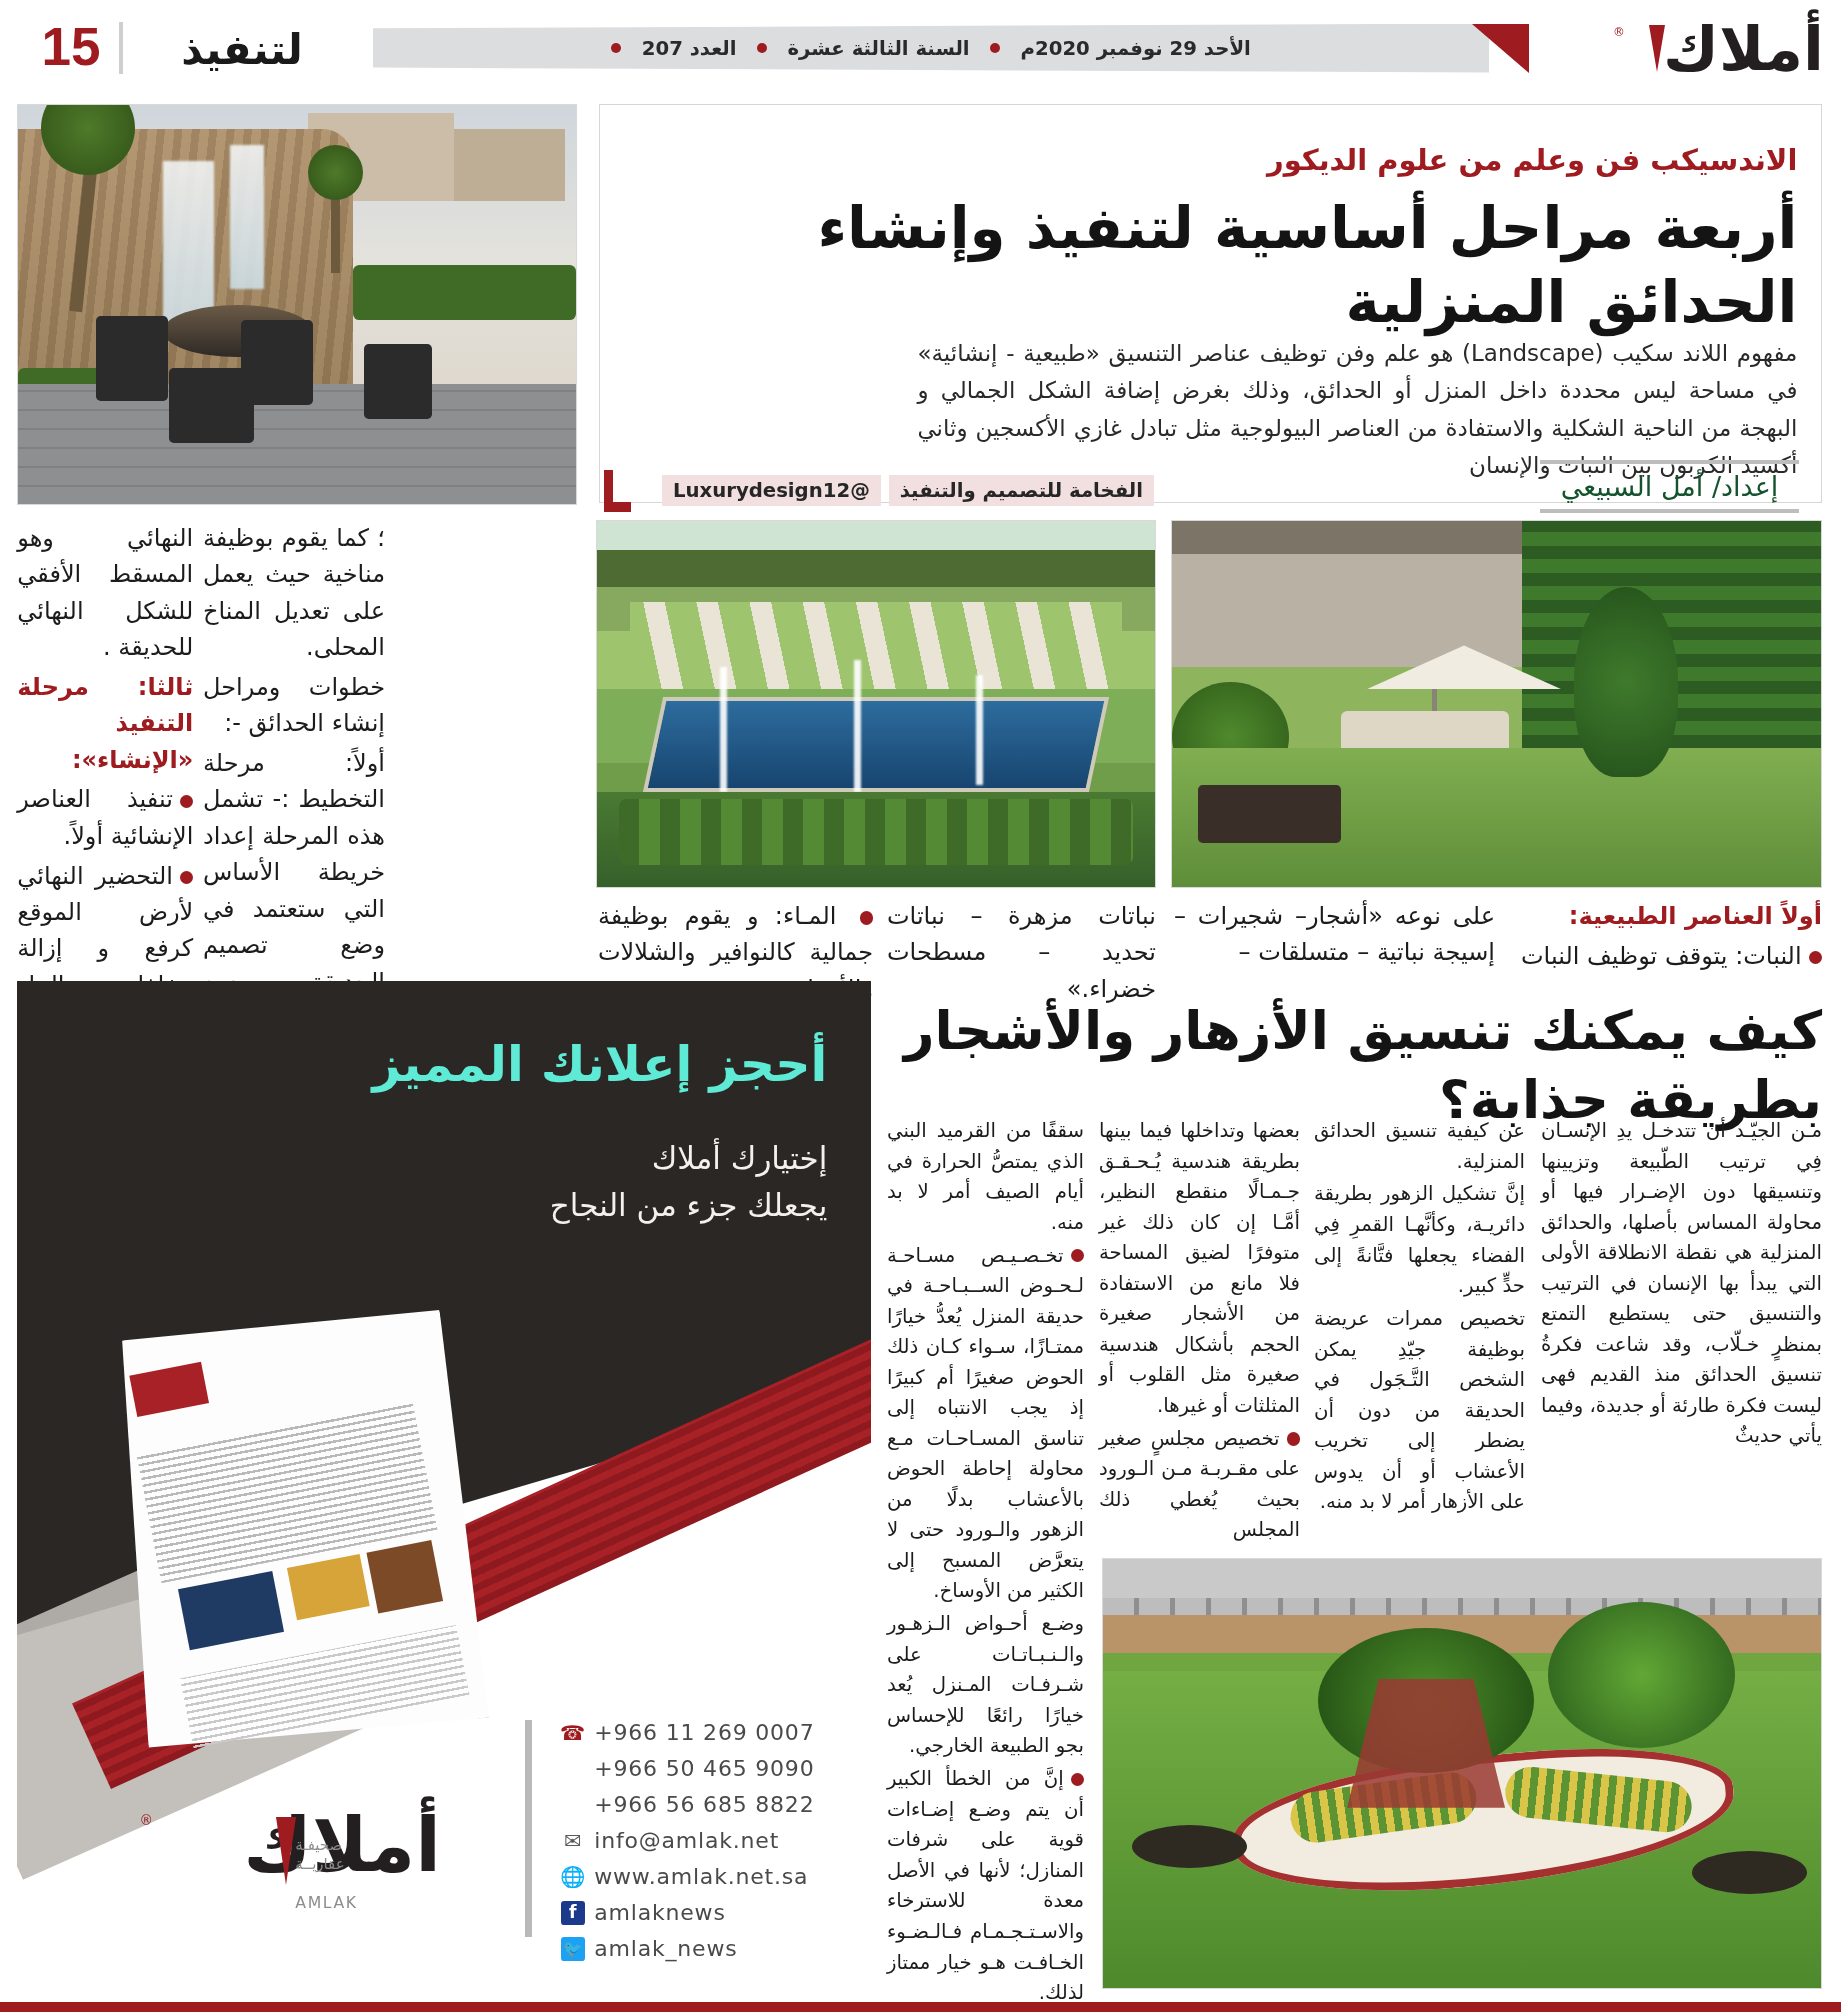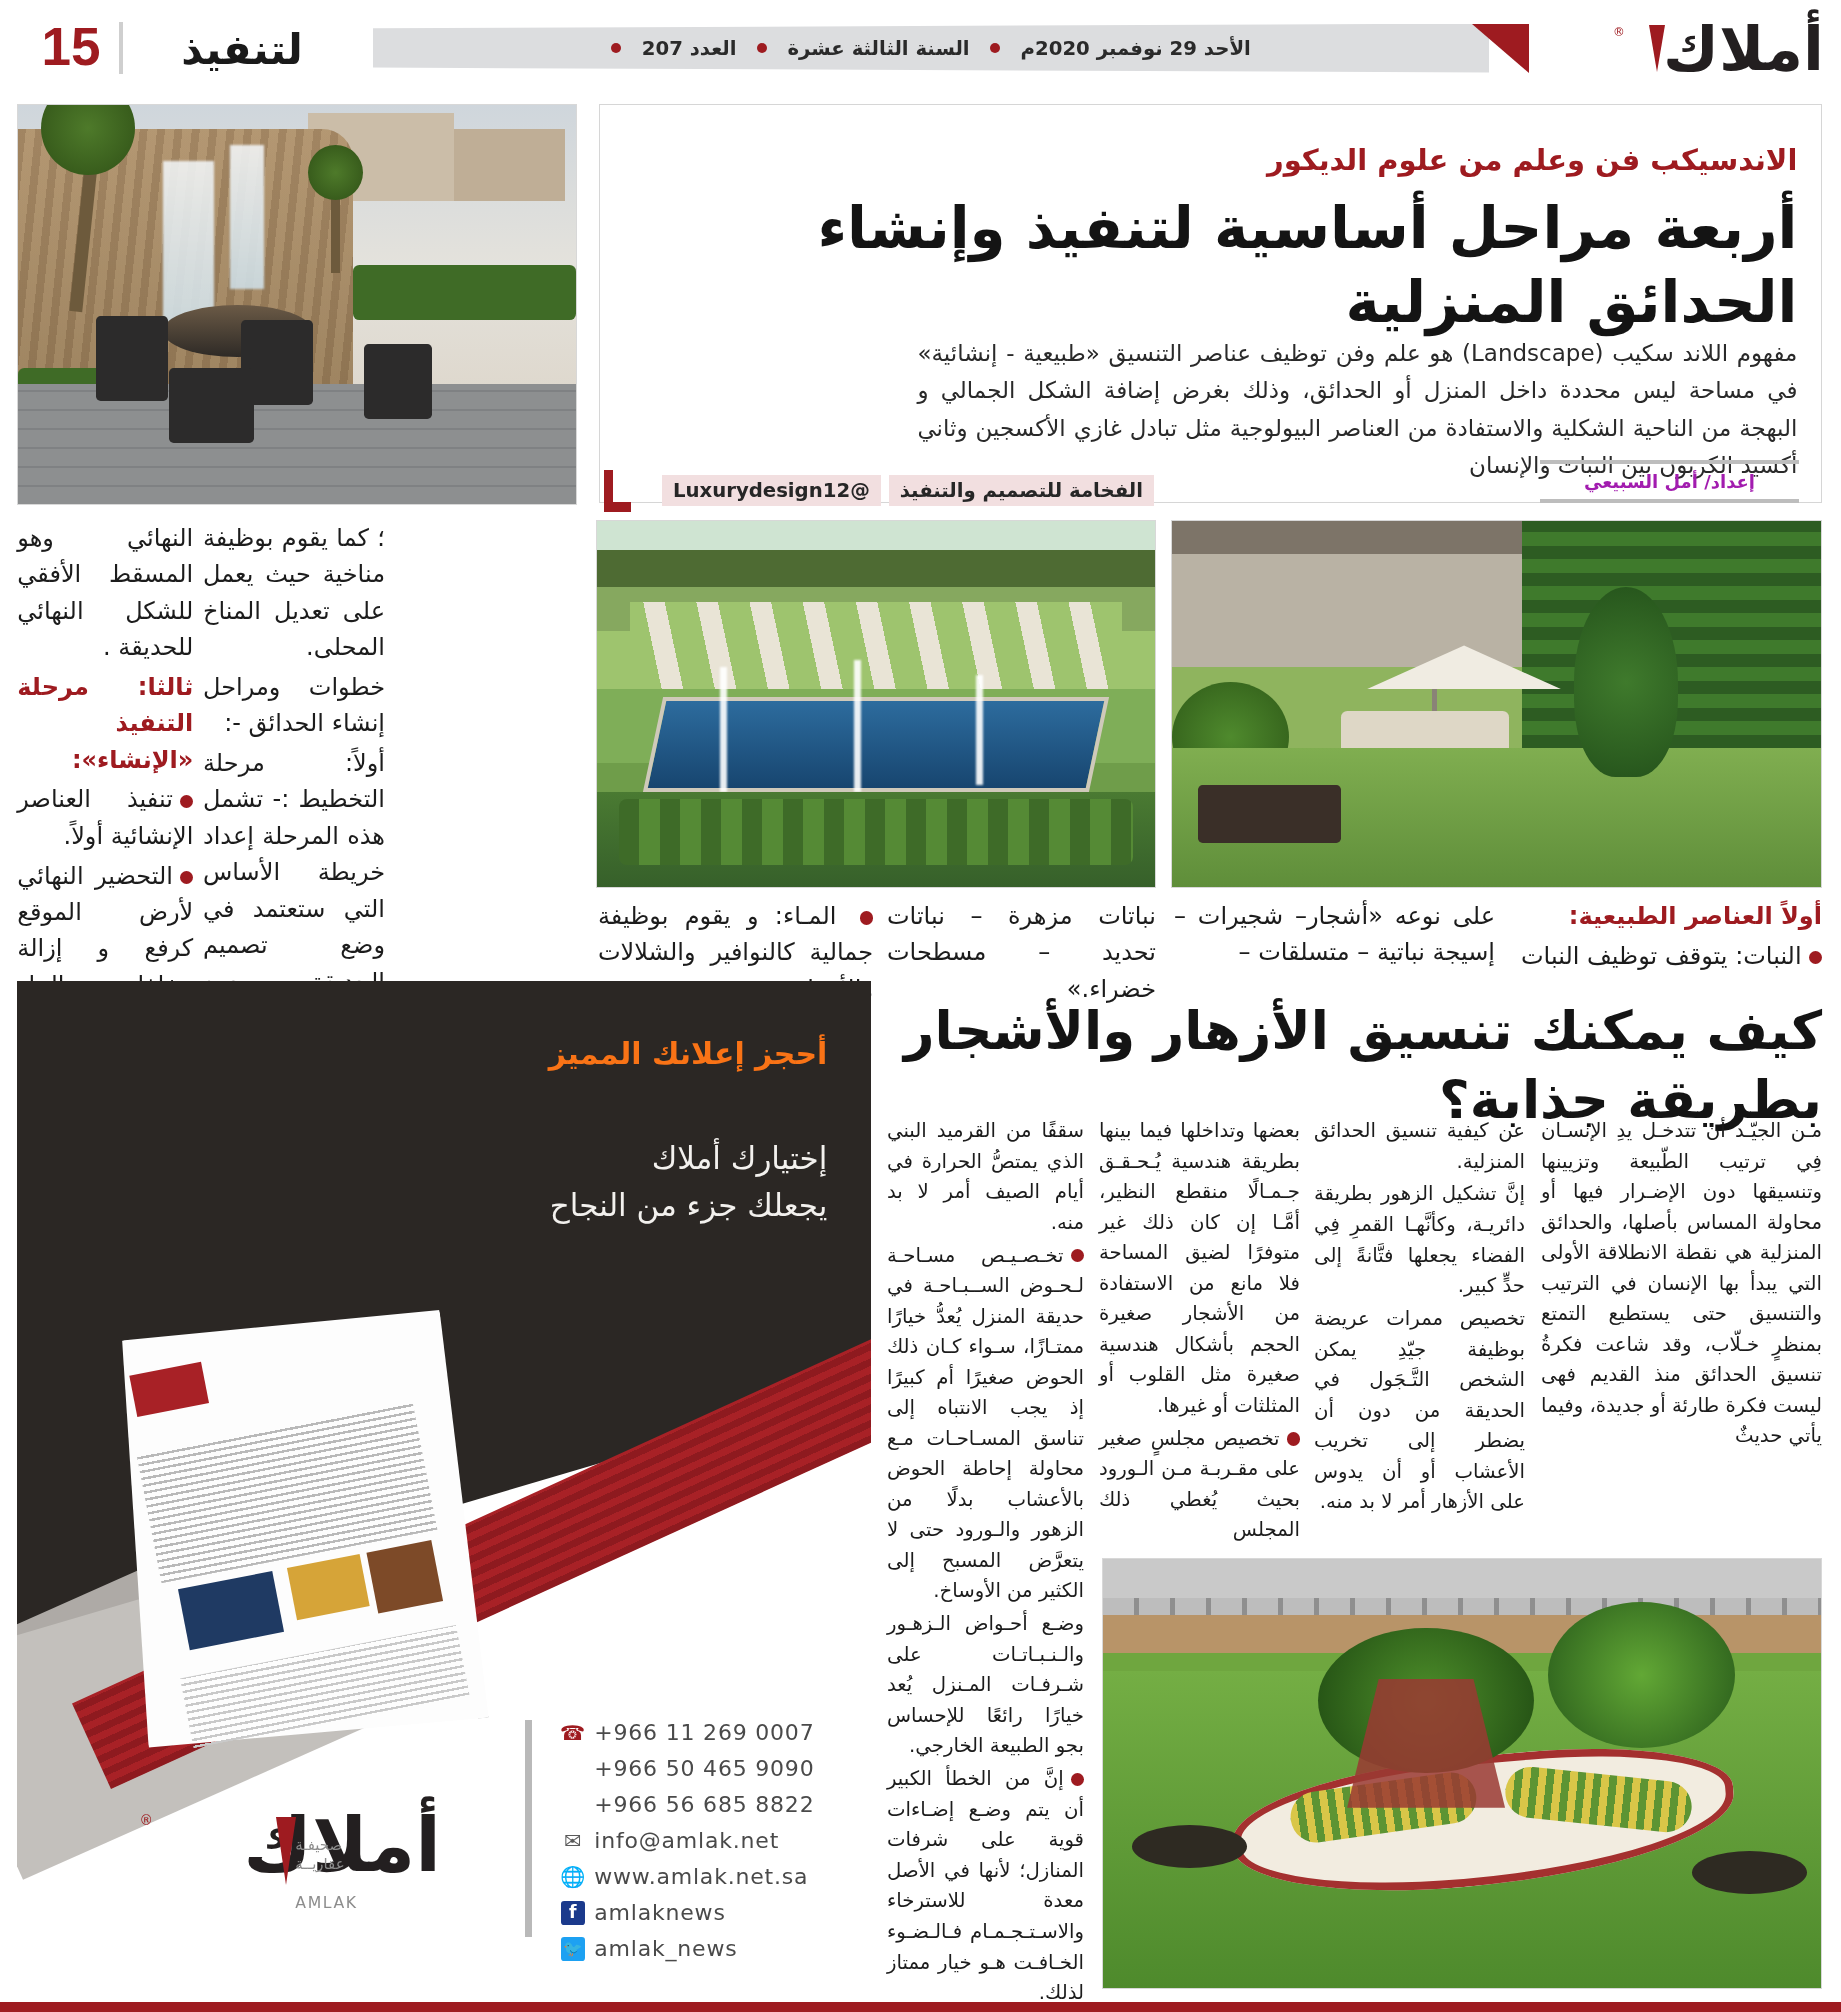--- a/index.html
+++ b/index.html
@@ -101,21 +101,21 @@
   .lead1 {
     position:absolute; right:23.6px; top:230px; width:880px;
     color:#2a2a2a; font-size:23px; line-height:1.62; text-align:justify;
     text-align-last:right; direction:rtl;
   }
   .byline {
     position:absolute; right:22px; top:355px; width:259px; text-align:center;
   }
   .byline .rule { height:3.9px; background:#bdbdbd; margin:0 0 7px 0; }
   .byline .rule.b { margin:7px 0 0 0; }
-  .byline .nm { color:#a21caf; font-size:18px; font-weight:bold; }
+  .byline .nm { color:#14532d; font-size:27px; font-weight:normal; }
 
   .credit-strip {
     position:absolute; left:654px; top:475px; height:31px;
     display:flex; align-items:center; direction:rtl;
   }
   .credit-chip {
     background:#f2dfe0; color:#262626; font-size:19.7px; font-weight:600;
     padding:3.9px 11px; margin-left:7.9px; white-space:nowrap;
   }
   .corner-L {
@@ -171,21 +171,21 @@
   
   .ph-garden4 { left:1102px; top:1558px; width:720px; height:431px; }
 
   
   .ad {
     position:absolute; left:17.3px; top:981px; width:854px; height:1014px;
     background:#2b2724; overflow:hidden;
   }
   .ad-title {
     position:absolute; right:44px; top:55px; width:550px;
-    color:#f97316; font-size:30px; font-weight:bold; text-align:right;
+    color:#5eead4; font-size:49px; font-weight:bold; text-align:right;
   }
   .ad-sub {
     position:absolute; right:44px; top:154px; width:472px;
     color:#f3f1ee; font-size:31px; line-height:1.52; text-align:right;
   }
   .ad-white {
     position:absolute; left:-47px; bottom:0; width:959px; height:629px;
     background:#ffffff;
     clip-path: polygon(0 283px, 959px 0, 959px 629px, 0 629px);
   }

